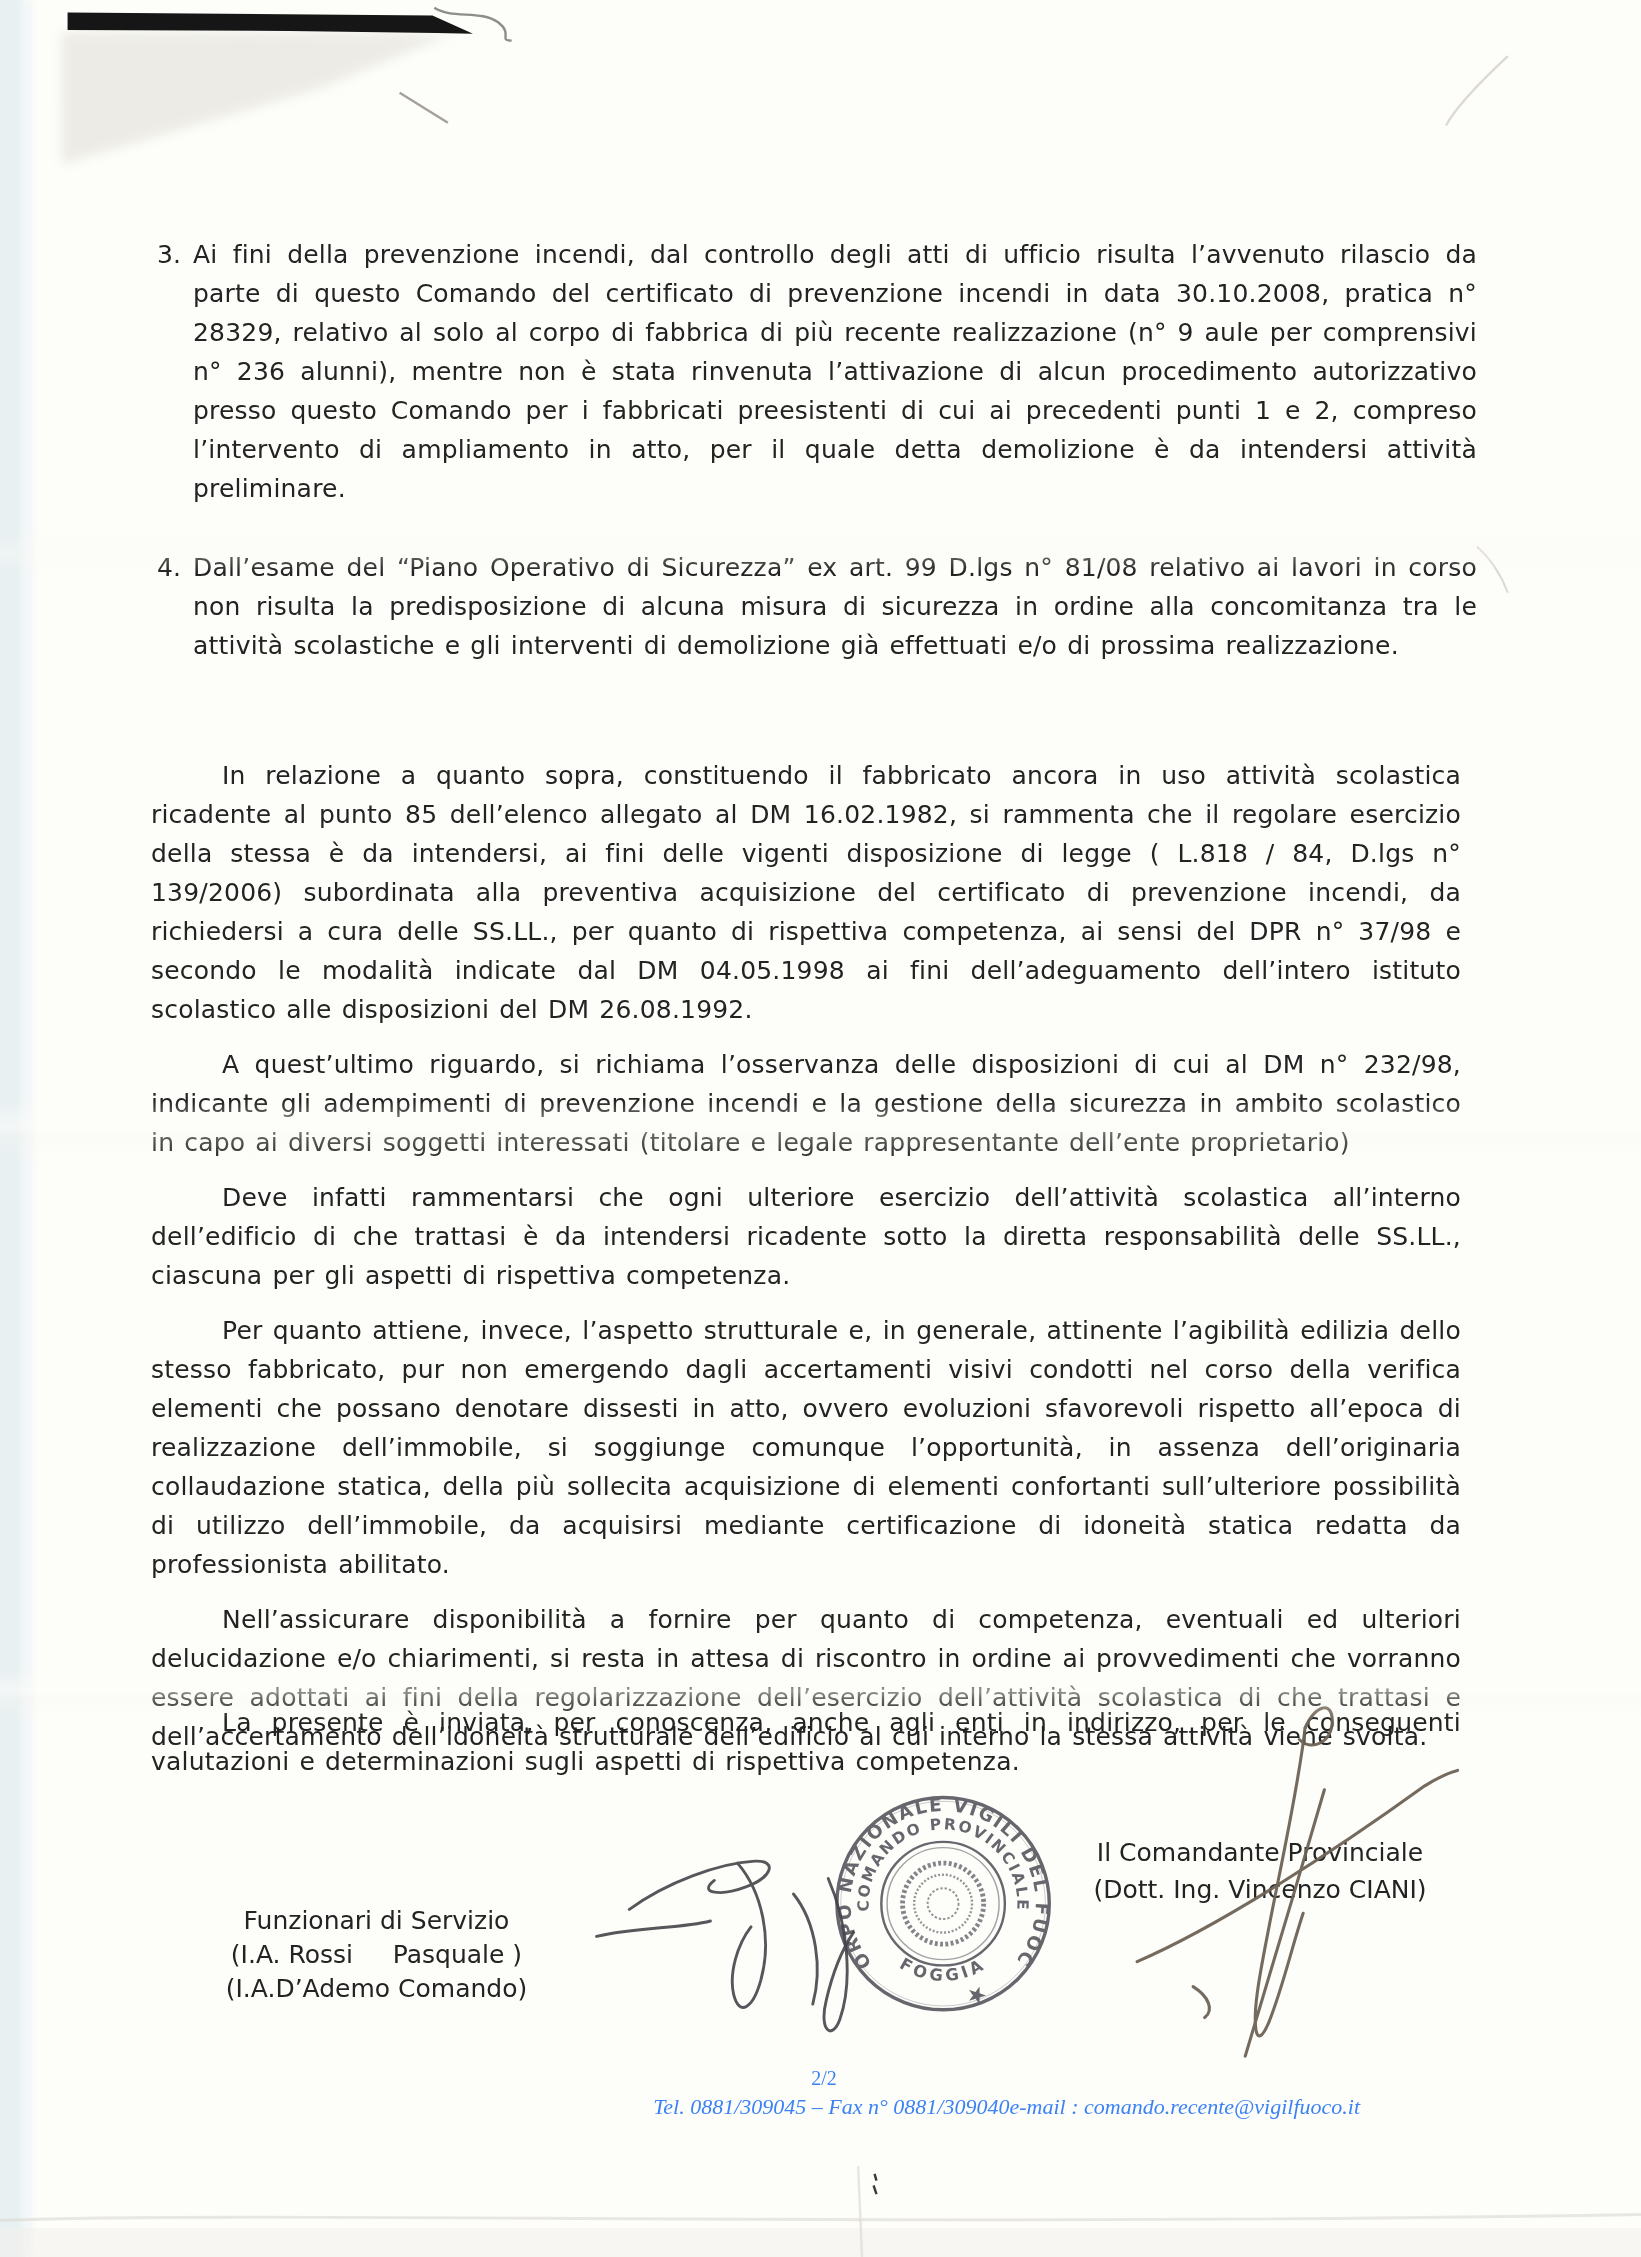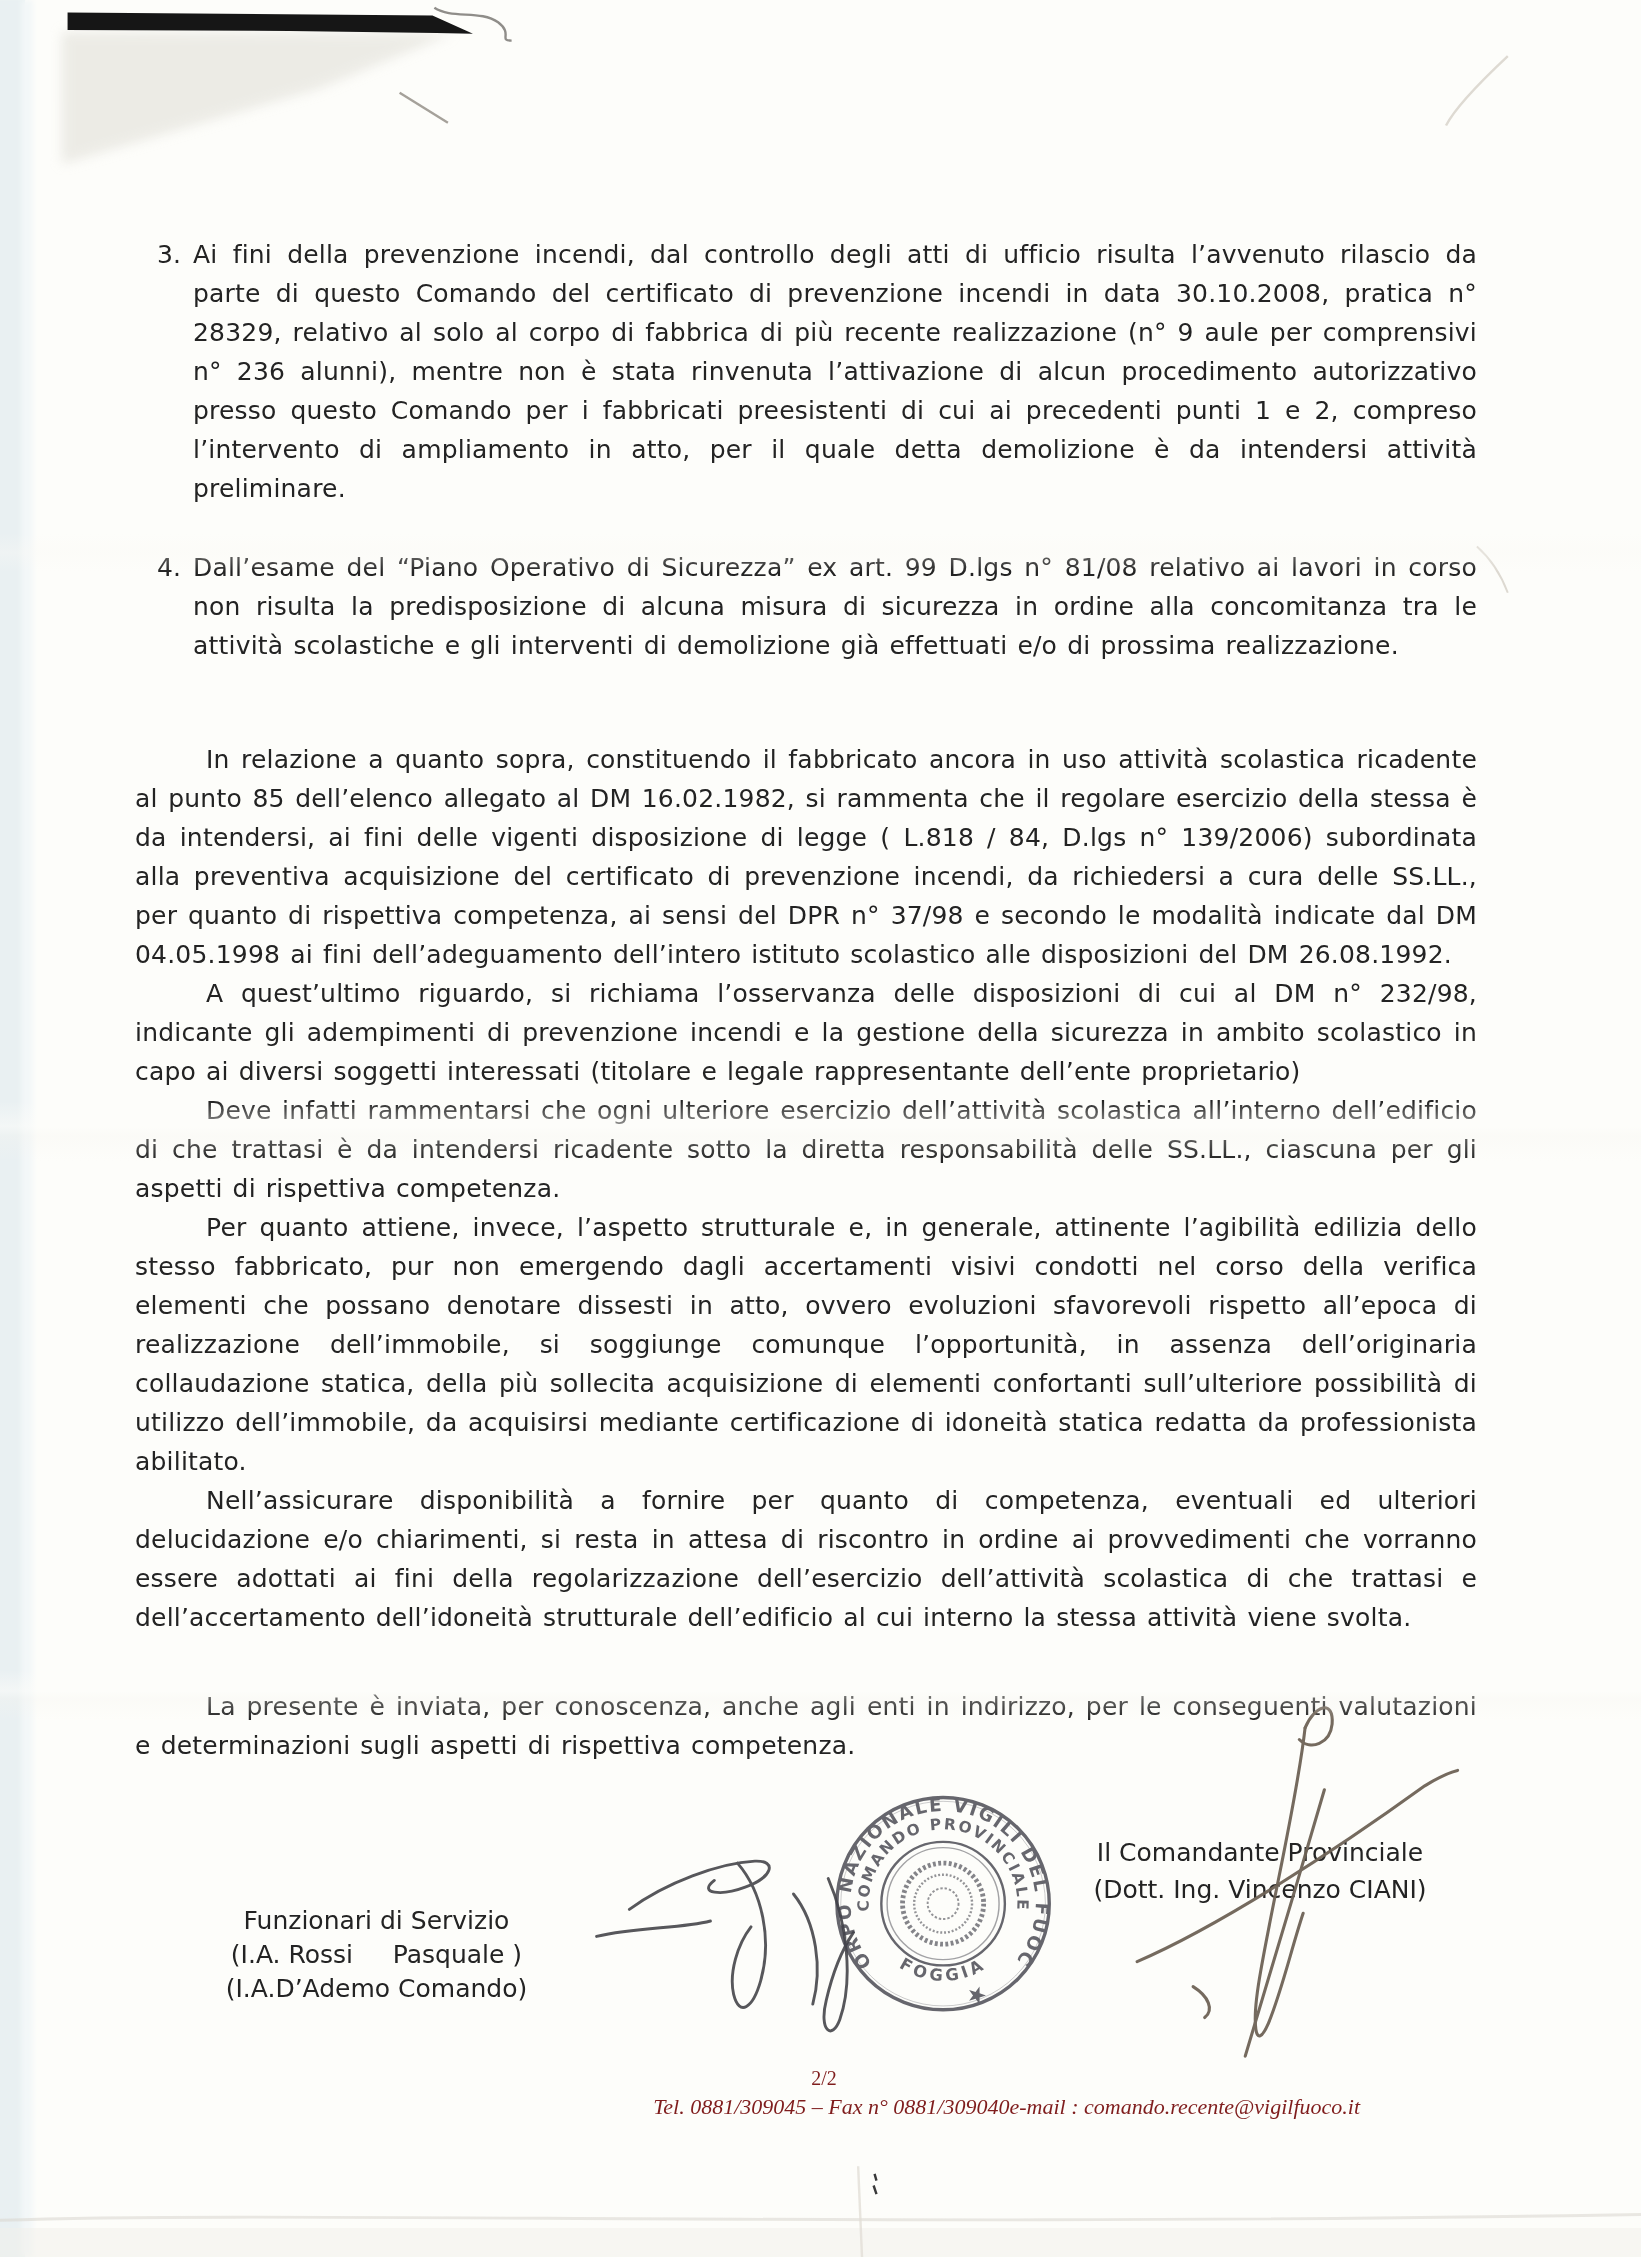--- a/index.html
+++ b/index.html
@@ -9,27 +9,27 @@
     font-family:"DejaVu Sans",sans-serif;color:#232323;
   }
   .txtblock{
     position:absolute;text-align:justify;
     font-size:25px;line-height:39px;letter-spacing:0.2px;word-spacing:1.9px;
     z-index:1;
   }
   .list-item{display:flex}
   .list-item .num{width:36px;flex:none}
   .list-item .itxt{flex:1;text-align:justify}
-  .txtblock p{margin:0;text-indent:71px}
+  .txtblock p{margin:16px;text-indent:71px}
   .sigblock{position:absolute;z-index:1}
   .crease{position:absolute;left:0;width:1641px;z-index:4;pointer-events:none;
     background:linear-gradient(to bottom, rgba(253,253,250,0), rgba(253,253,250,.52) 42%, rgba(246,245,240,.30) 58%, rgba(253,253,250,0));}
   .crease.soft{background:linear-gradient(to bottom, rgba(253,253,250,0), rgba(250,249,245,.35) 50%, rgba(253,253,250,0));}
   .inklayer{position:absolute;left:0;top:0;z-index:3;pointer-events:none}
-  .footer{position:absolute;z-index:1;font-family:"Liberation Serif",serif;font-style:italic;font-size:22px;line-height:32px;color:#7f1d1d}
+  .footer{position:absolute;z-index:1;font-family:"Liberation Serif",serif;font-style:italic;font-size:22px;line-height:32px;color:#3b82f6}
   .footer .pageno{font-style:normal;text-align:center;font-size:20px;line-height:25px}
   .footer .row2{display:flex;justify-content:flex-end}
 </style>
 </head>
 <body>
 
 <div class="txtblock list-item" style="left:157px;top:235px;width:1320px">
   <span class="num">3.</span>
   <span class="itxt">Ai fini della prevenzione incendi, dal controllo degli atti di ufficio risulta l’avvenuto rilascio da parte di questo Comando del certificato di prevenzione incendi  in data 30.10.2008, pratica n° 28329, relativo al solo al corpo di fabbrica di più recente realizzazione (n° 9 aule per comprensivi n° 236 alunni), mentre non è stata rinvenuta l’attivazione di alcun procedimento autorizzativo presso questo Comando per i fabbricati preesistenti di cui ai precedenti punti 1 e 2, compreso l’intervento di ampliamento in atto, per il quale detta demolizione è da intendersi attività preliminare.</span>
 </div>

